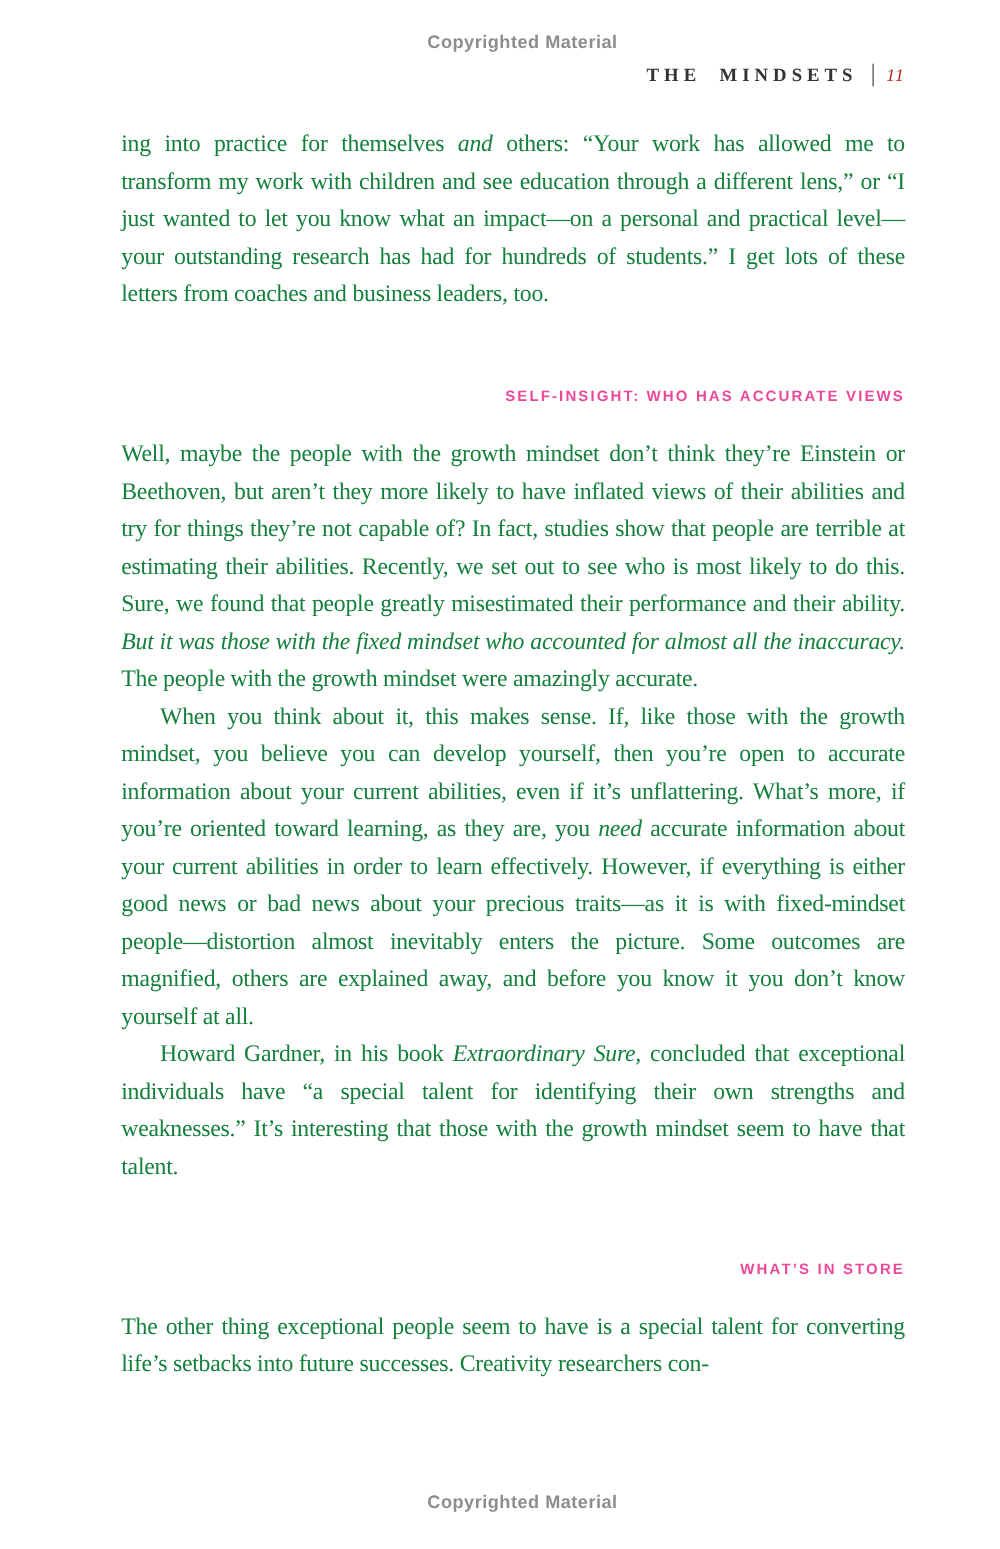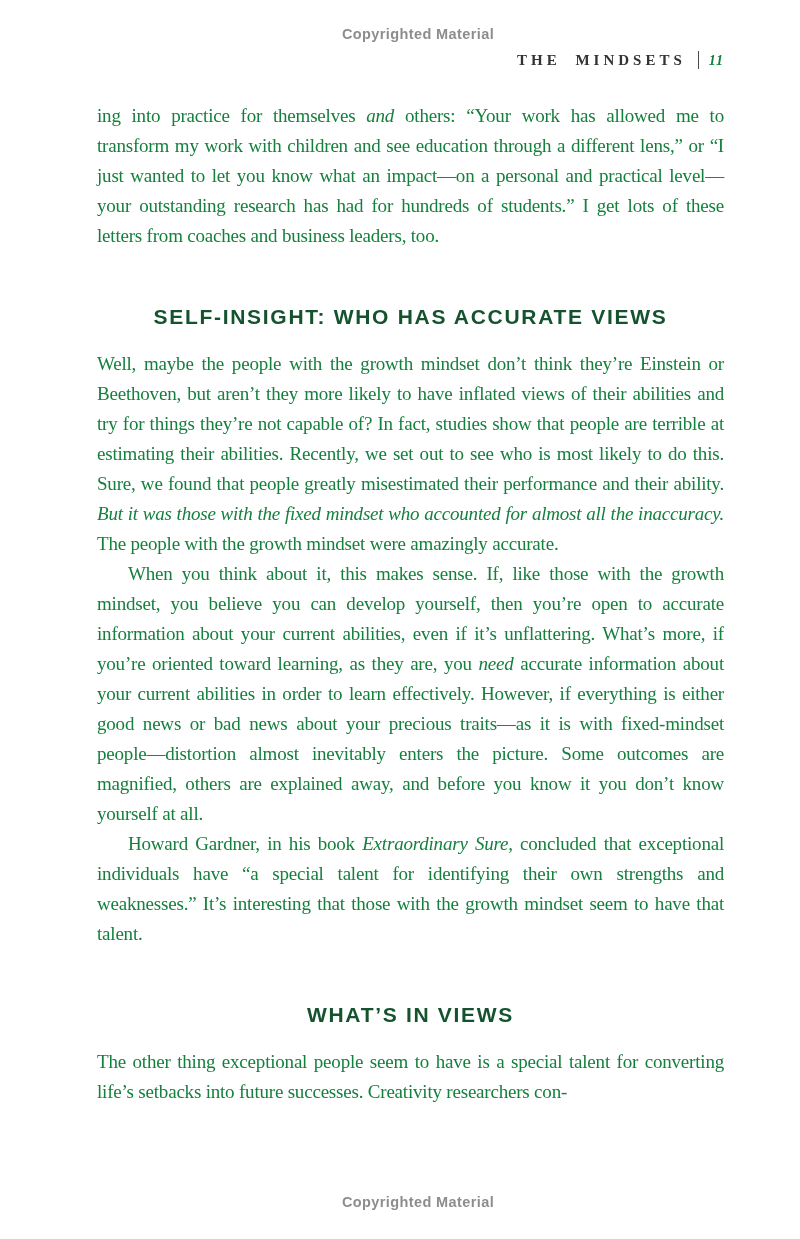--- a/index.html
+++ b/index.html
@@ -50,24 +50,24 @@
     display: inline-block;
     width: 1px;
     height: 18px;
     background: #4a4a4a;
     margin: 0 10px 0 12px;
     vertical-align: -4px;
   }
   .running-head .page-number {
     font-family: "Liberation Serif", serif;
     font-style: italic;
-    font-weight: 700;
+    font-weight: 400;
     font-size: 14px;
     letter-spacing: 1px;
-    color: #15803d;
+    color: #b91c1c;
   }
 
   .page-content {
     position: absolute;
     top: 101px;
     left: 97px;
     width: 627px;
     color: #2d2d2d;
   }
 
@@ -77,27 +77,27 @@
     line-height: 30px;
     letter-spacing: -0.2px;
     text-align: justify;
     color: #15803d;
   }
   .para.indent { text-indent: 31px; }
   .para em { font-style: italic; }
 
   .section-heading {
     margin: 49px 0 15px 0;
-    text-align: center;
+    text-align: right;
     font-family: "Liberation Sans", sans-serif;
     font-weight: 700;
-    font-size: 21px;
+    font-size: 12px;
     line-height: 34px;
     letter-spacing: 1.7px;
-    color: #14532d;
+    color: #ec4899;
   }
 </style>
 </head>
 <body>
 
 <div class="book-page">
 
   <div class="copyright-notice top">Copyrighted Material</div>
 
   <div class="running-head">
@@ -106,20 +106,20 @@
 
   <div class="page-content">
       <p class="para"><span>ing into practice for themselves </span><em>and</em><span> others: “Your work has allowed me to transform my work with children and see education through a different lens,” or “I just wanted to let you know what an impact—on a personal and practical level—your outstanding research has had for hundreds of students.” I get lots of these letters from coaches and business leaders, too.</span></p>
       <div class="section-heading">
         <div>SELF-INSIGHT: WHO HAS ACCURATE VIEWS</div>
       </div>
       <p class="para"><span>Well, maybe the people with the growth mindset don’t think they’re Einstein or Beethoven, but aren’t they more likely to have inflated views of their abilities and try for things they’re not capable of? In fact, studies show that people are terrible at estimating their abilities. Recently, we set out to see who is most likely to do this. Sure, we found that people greatly misestimated their performance and their ability. </span><em>But it was those with the fixed mindset who accounted for almost all the inaccuracy.</em><span> The people with the growth mindset were amazingly accurate.</span></p>
       <p class="para indent"><span>When you think about it, this makes sense. If, like those with the growth mindset, you believe you can develop yourself, then you’re open to accurate information about your current abilities, even if it’s unflattering. What’s more, if you’re oriented toward learning, as they are, you </span><em>need</em><span> accurate information about your current abilities in order to learn effectively. However, if everything is either good news or bad news about your precious traits—as it is with fixed-mindset people—distortion almost inevitably enters the picture. Some outcomes are magnified, others are explained away, and before you know it you don’t know yourself at all.</span></p>
       <p class="para indent"><span>Howard Gardner, in his book </span><em>Extraordinary Sure,</em><span> concluded that exceptional individuals have “a special talent for identifying their own strengths and weaknesses.” It’s interesting that those with the growth mindset seem to have that talent.</span></p>
       <div class="section-heading">
-        <div>WHAT’S IN VIEWS</div>
+        <div>WHAT’S IN STORE</div>
       </div>
       <p class="para"><span>The other thing exceptional people seem to have is a special talent for converting life’s setbacks into future successes. Creativity researchers con-</span></p>
     </div>
 
   <div class="copyright-notice bottom">Copyrighted Material</div>
 
 </div>
 
 </body></html>

